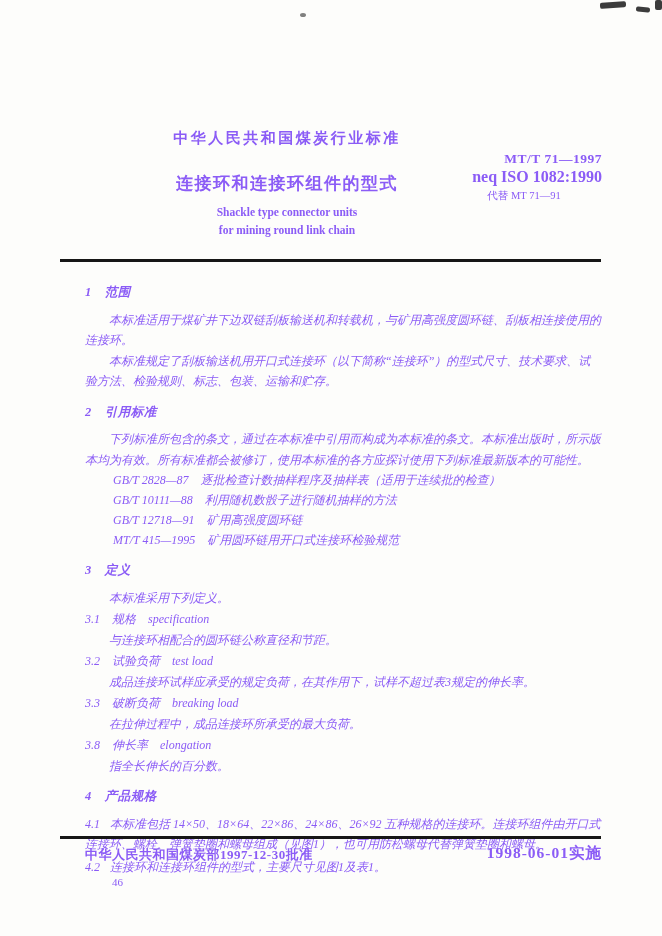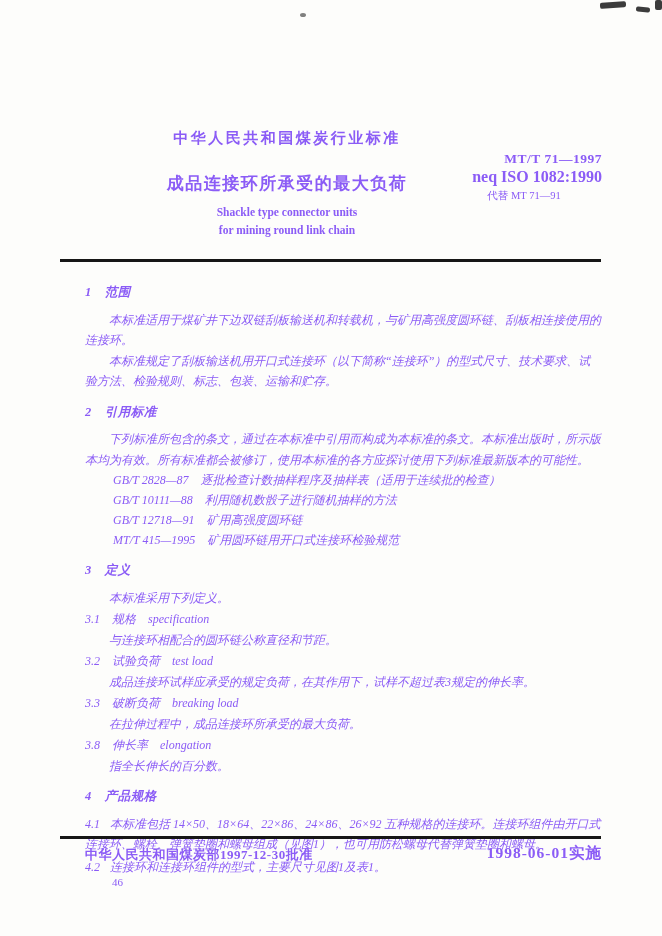--- a/index.html
+++ b/index.html
@@ -99,21 +99,21 @@
   <div class="artifact a2"></div>
   <div class="artifact a3"></div>
   <div class="artifact a4"></div>
 
   <div class="std-category">中华人民共和国煤炭行业标准</div>
 
   <div class="doc-number">MT/T 71—1997</div>
   <div class="neq">neq ISO 1082:1990</div>
   <div class="replaces">代替 MT 71—91</div>
 
-  <h1 class="title-cn">成品连接环所承受的最大负荷</h1>
+  <h1 class="title-cn">连接环和连接环组件的型式</h1>
   <div class="title-en1">Shackle type connector units</div>
   <div class="title-en2">for mining round link chain</div>
 
   <div class="rule rule-top"></div>
 
   <main class="doc-body">
 
     <h2>1　范围</h2>
     <p class="indent">本标准适用于煤矿井下边双链刮板输送机和转载机，与矿用高强度圆环链、刮板相连接使用的连接环。</p>
     <p class="indent">本标准规定了刮板输送机用开口式连接环（以下简称“连接环”）的型式尺寸、技术要求、试验方法、检验规则、标志、包装、运输和贮存。</p>

